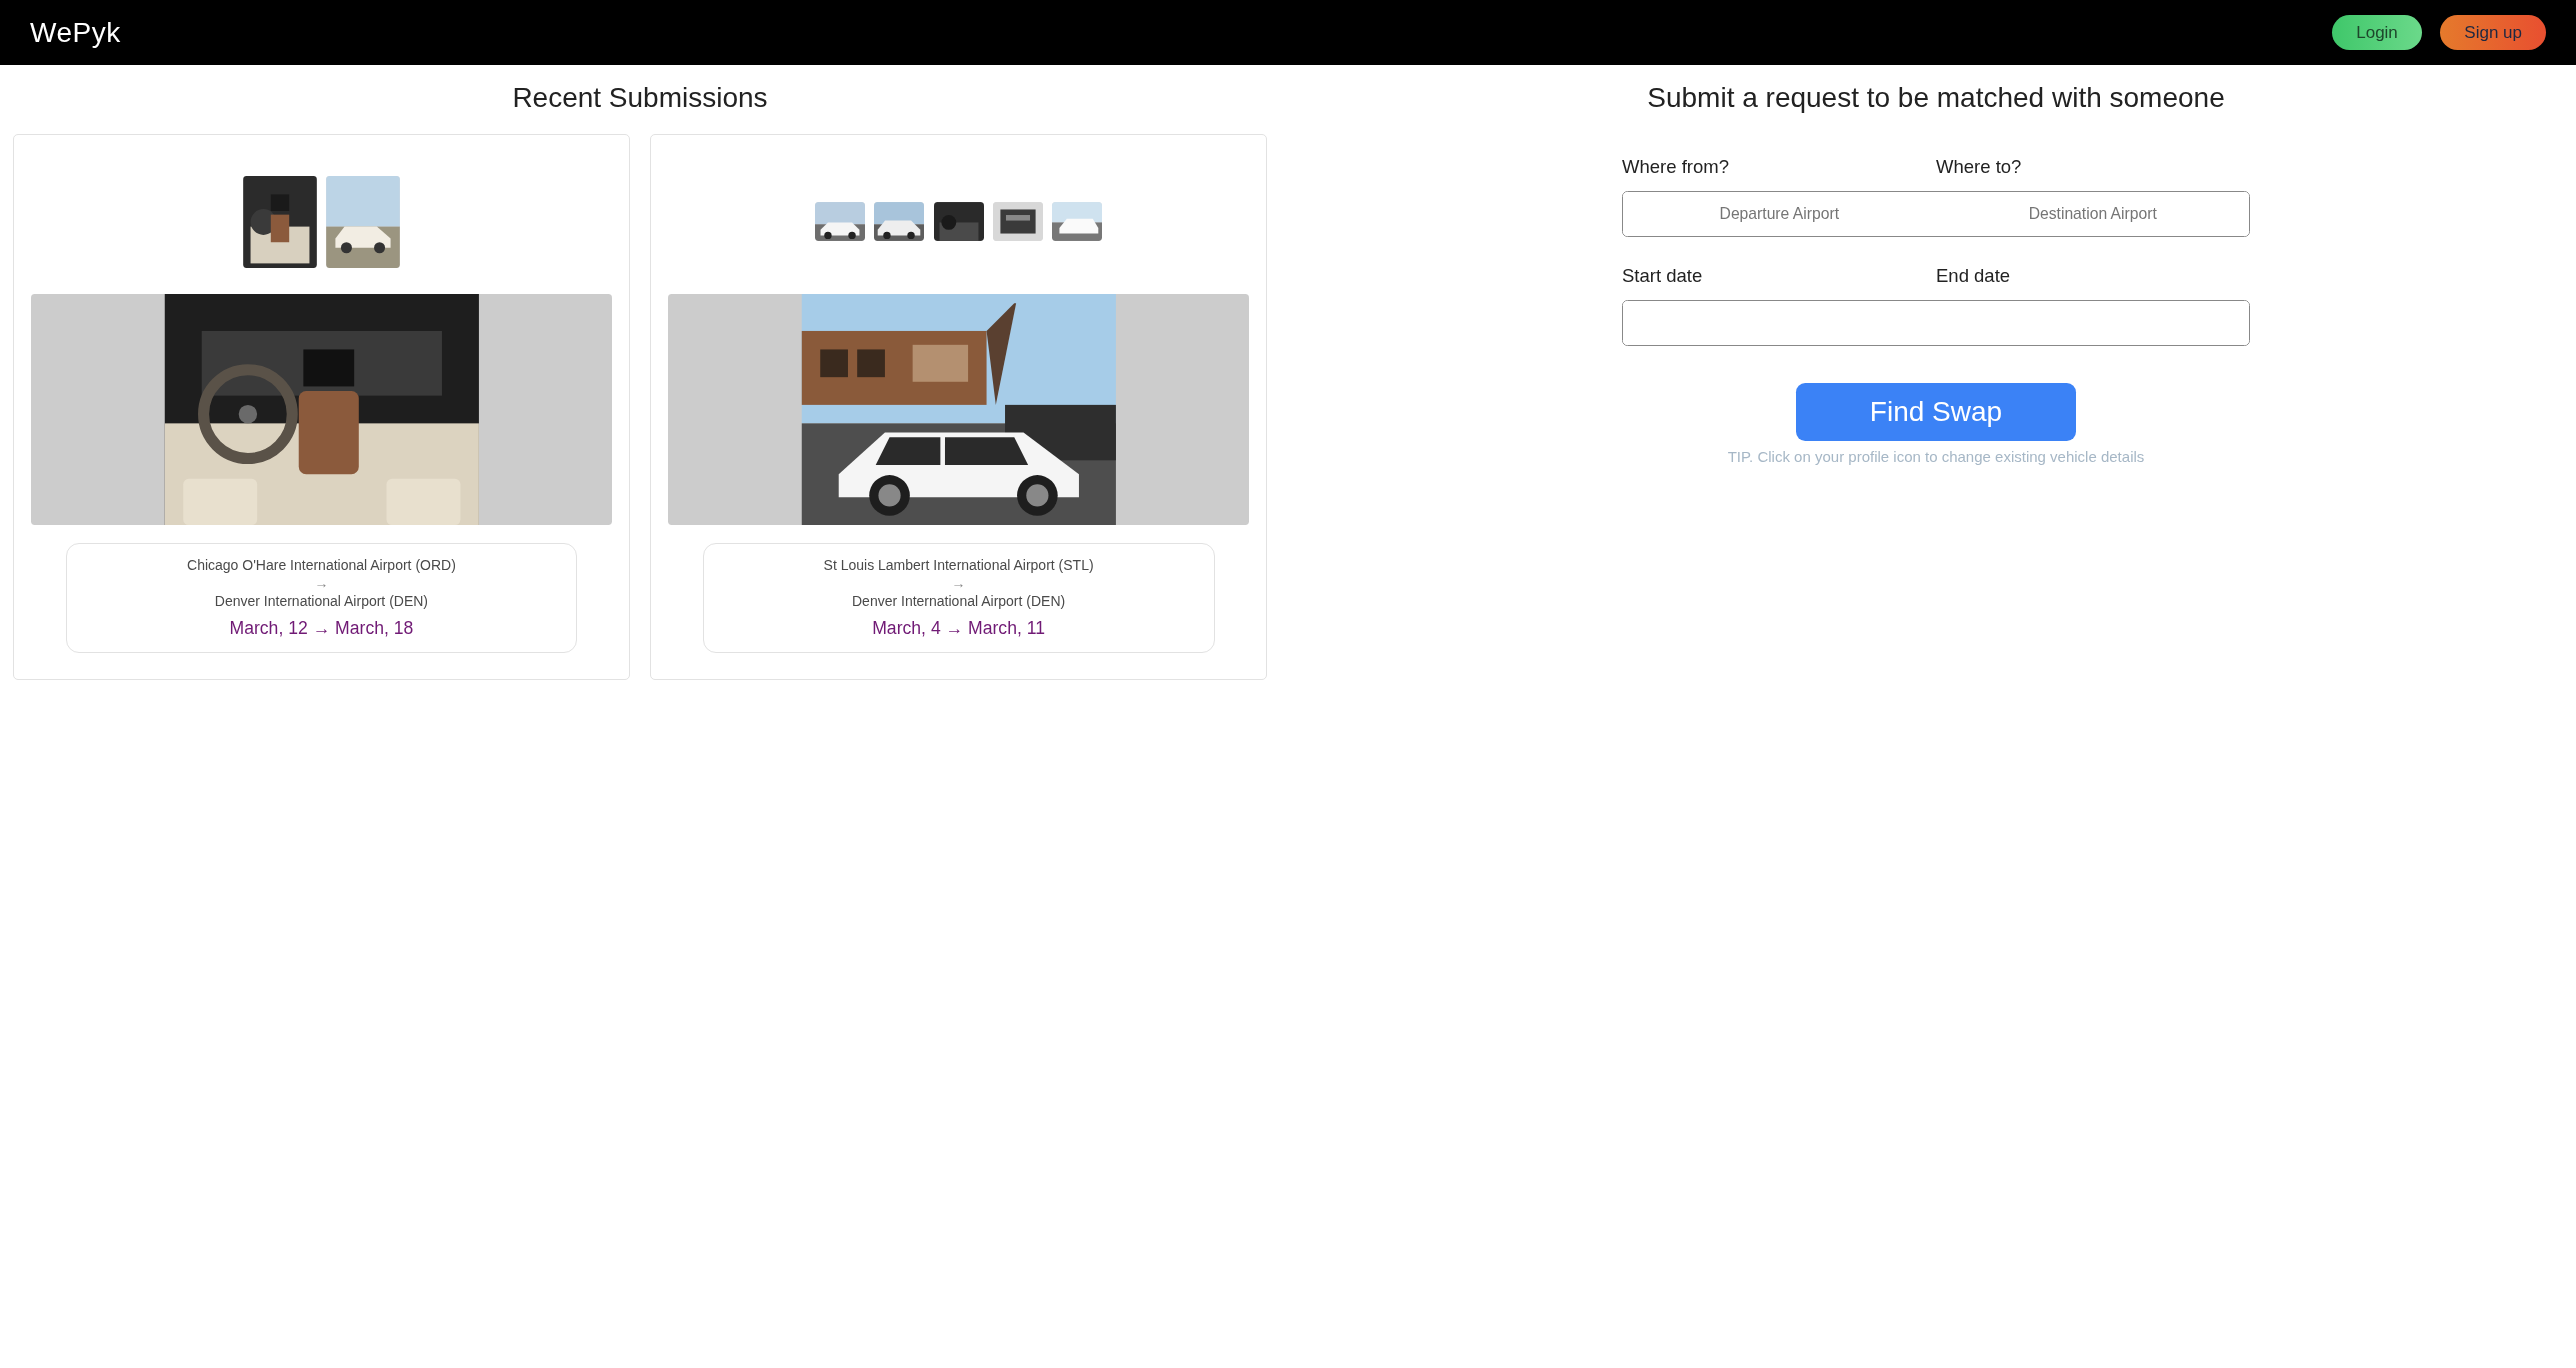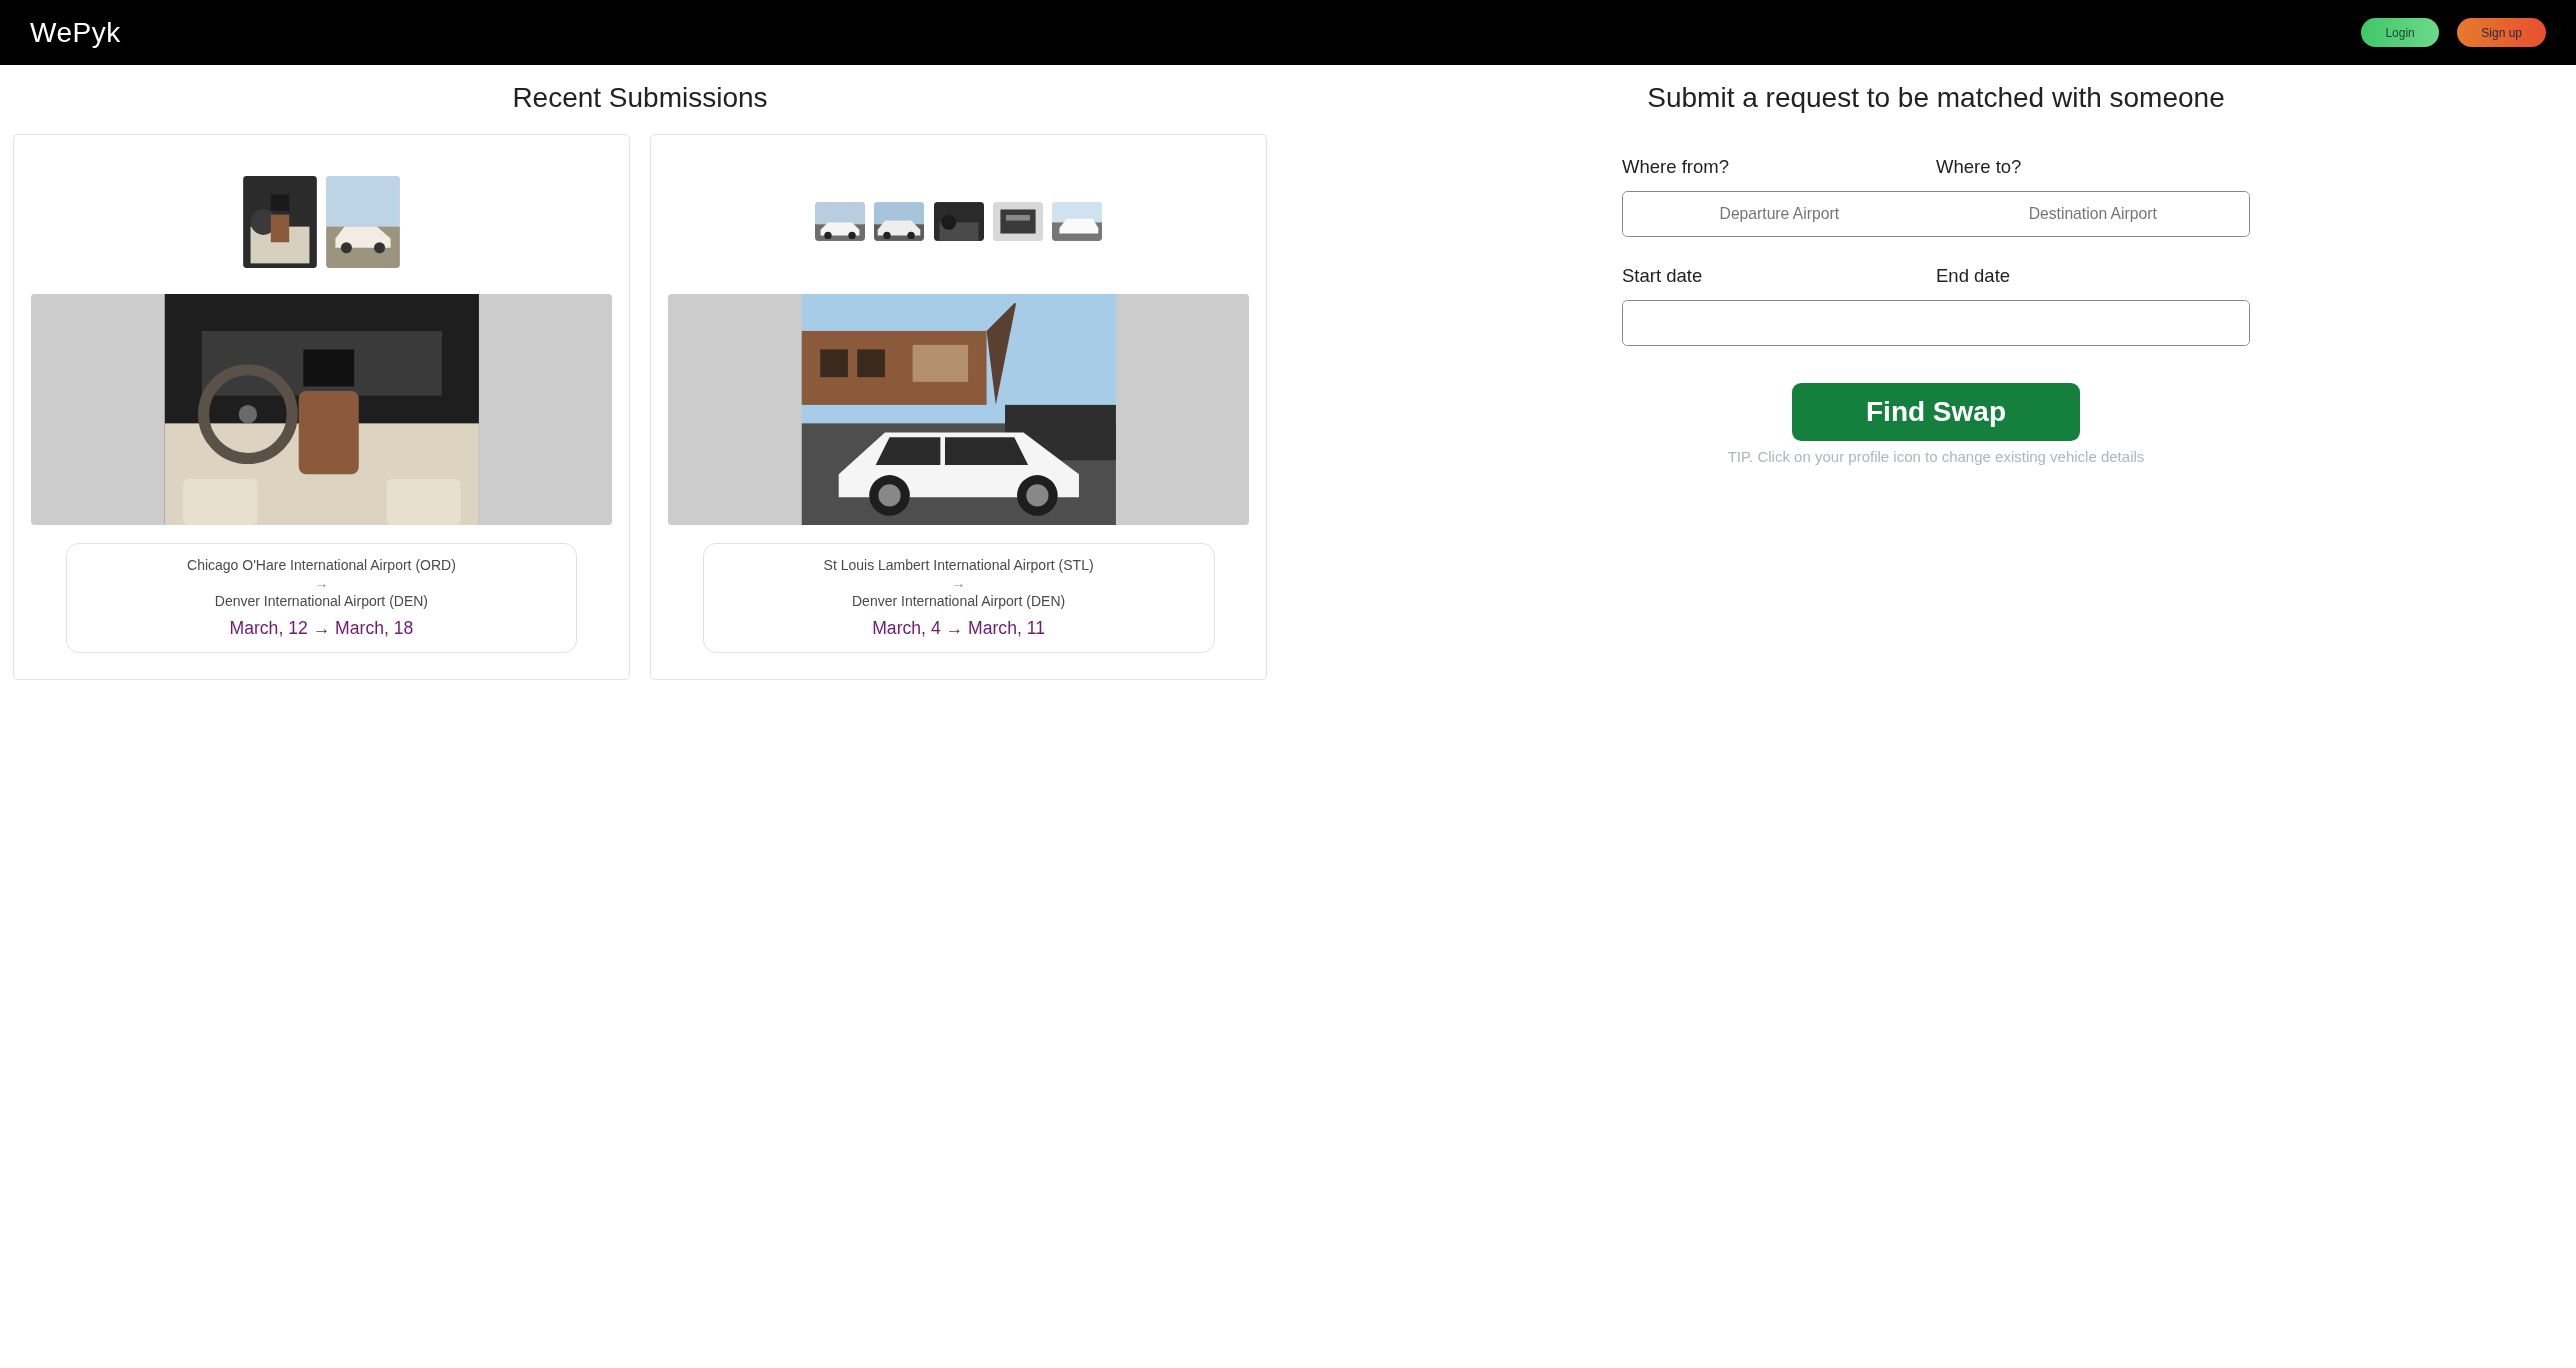--- a/index.html
+++ b/index.html
@@ -17,21 +17,21 @@
     color:#fff;
     font-size: 28px;
     font-weight: 400;
     letter-spacing: 0.5px;
   }
   .nav-actions { display:flex; gap:18.5px; }
   .pill-btn {
     border:none;
     border-radius: 923px;
     padding: 7.4px 24px;
-    font-size: 12px;
+    font-size: 17px;
     font-weight:500;
     cursor:pointer;
     text-align:center;
   }
   .login-btn {
     background: linear-gradient(90deg,#3fc76a,#6bd98a);
     color:#1d462b;
   }
   .signup-btn {
     background: linear-gradient(90deg,#e57a2c,#e84f30);
@@ -149,24 +149,24 @@
     text-align:center;
     outline:none;
     background:#fff;
   }
   .input-sep {
     width:0.9px; background:#888;
   }
   .find-btn {
     display:block;
     margin: 37px auto 7.4px auto;
-    background:#15803d;
+    background:#3b82f6;
     color:#fff;
     font-size: 28px;
-    font-weight:700;
+    font-weight:400;
     border:none;
     border-radius:9.2px;
     padding: 13px 74px;
     cursor:pointer;
   }
   .tip {
     text-align:center;
     font-size: 15px;
     color:#a6b7c6;
     margin-top: 3.7px;

